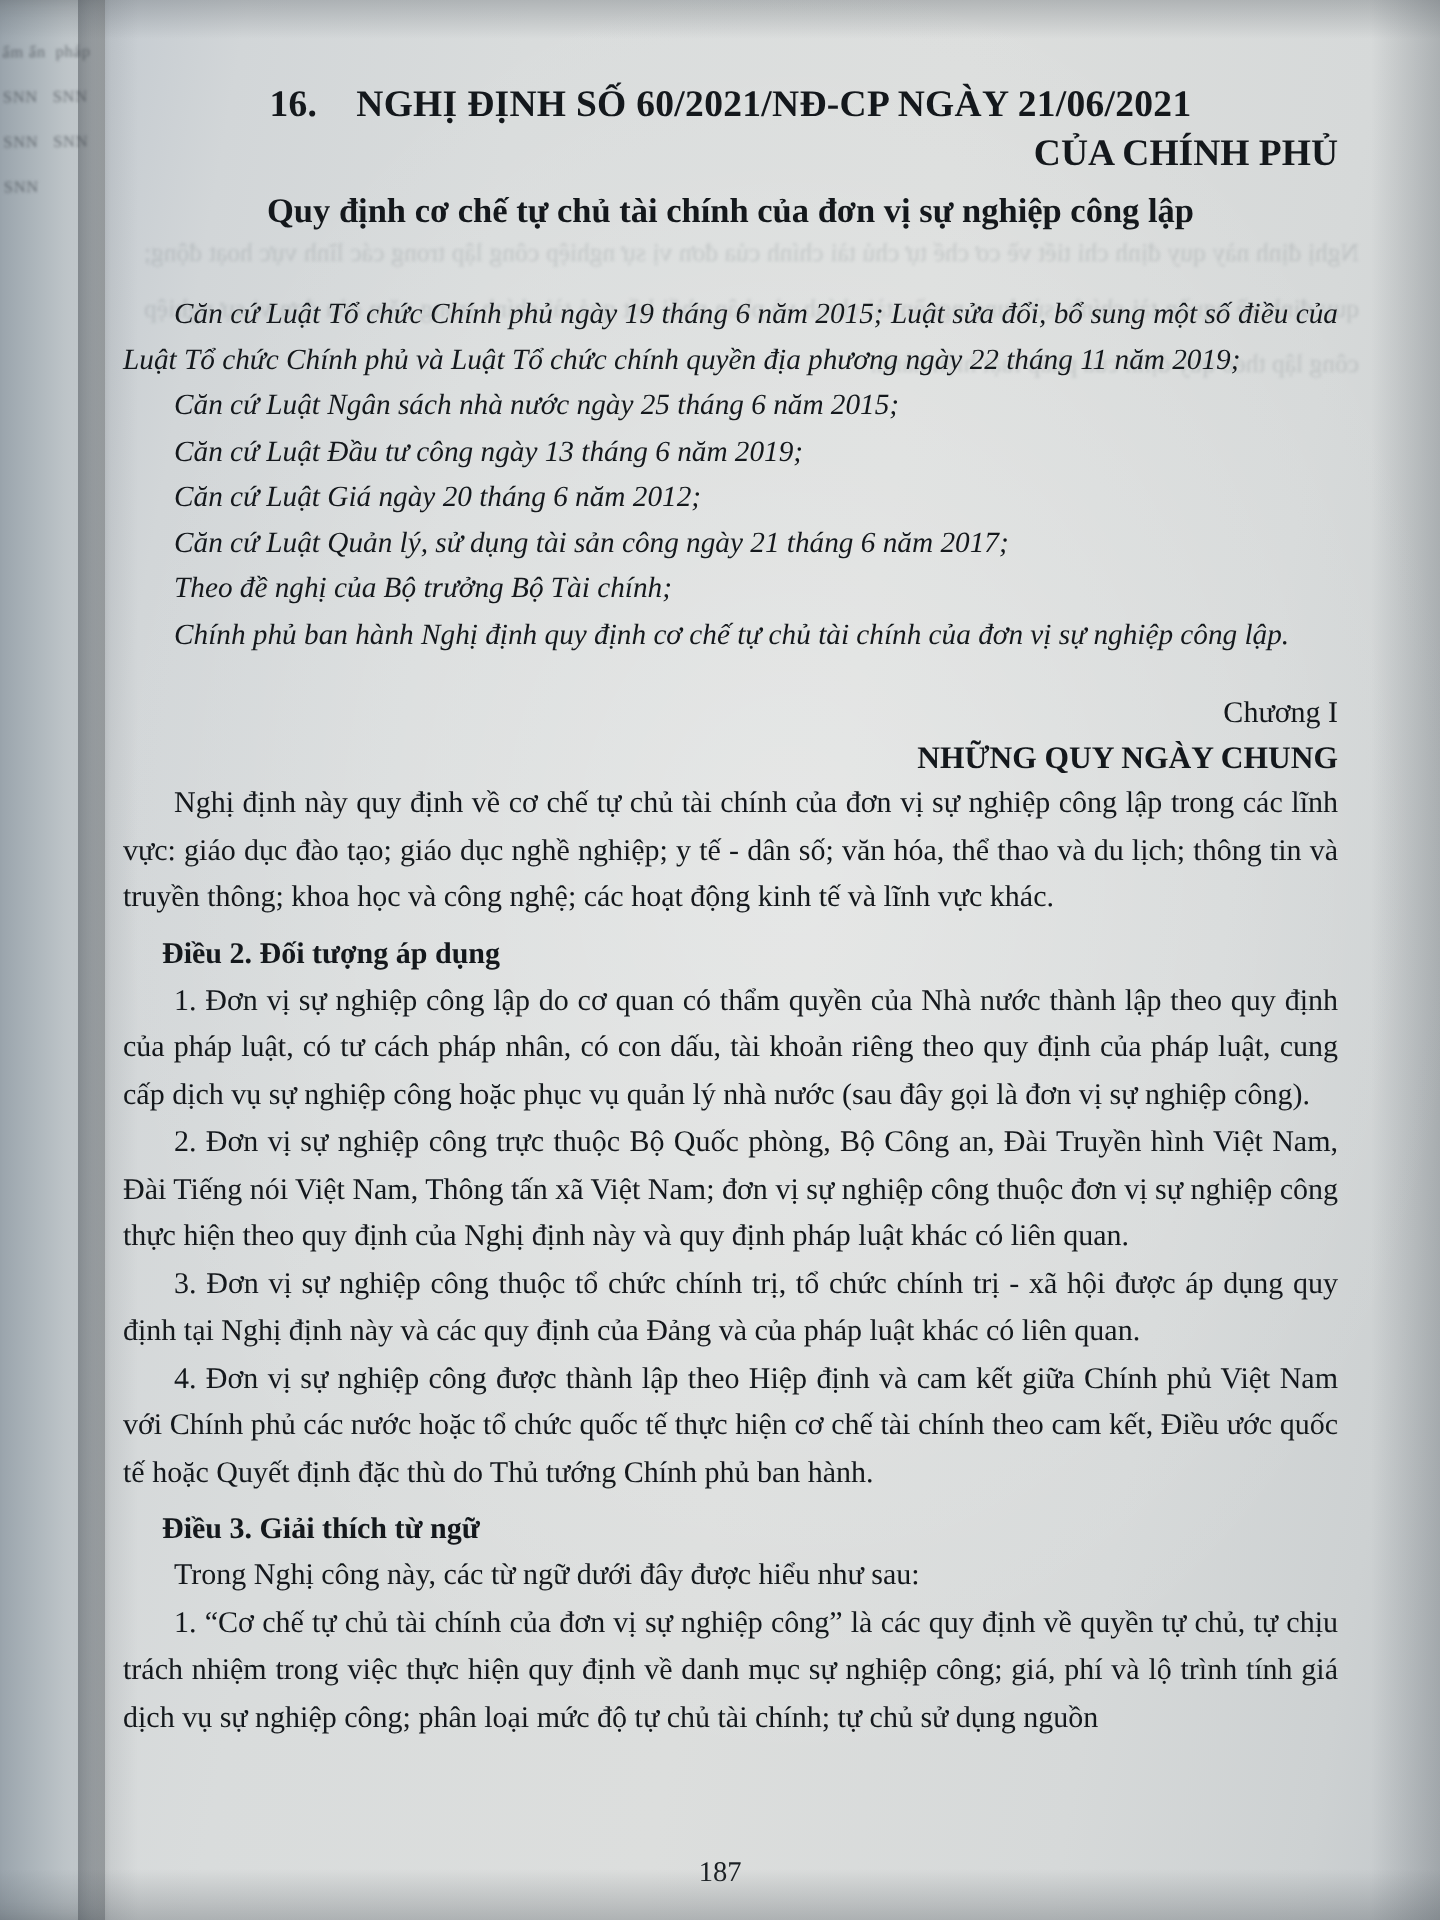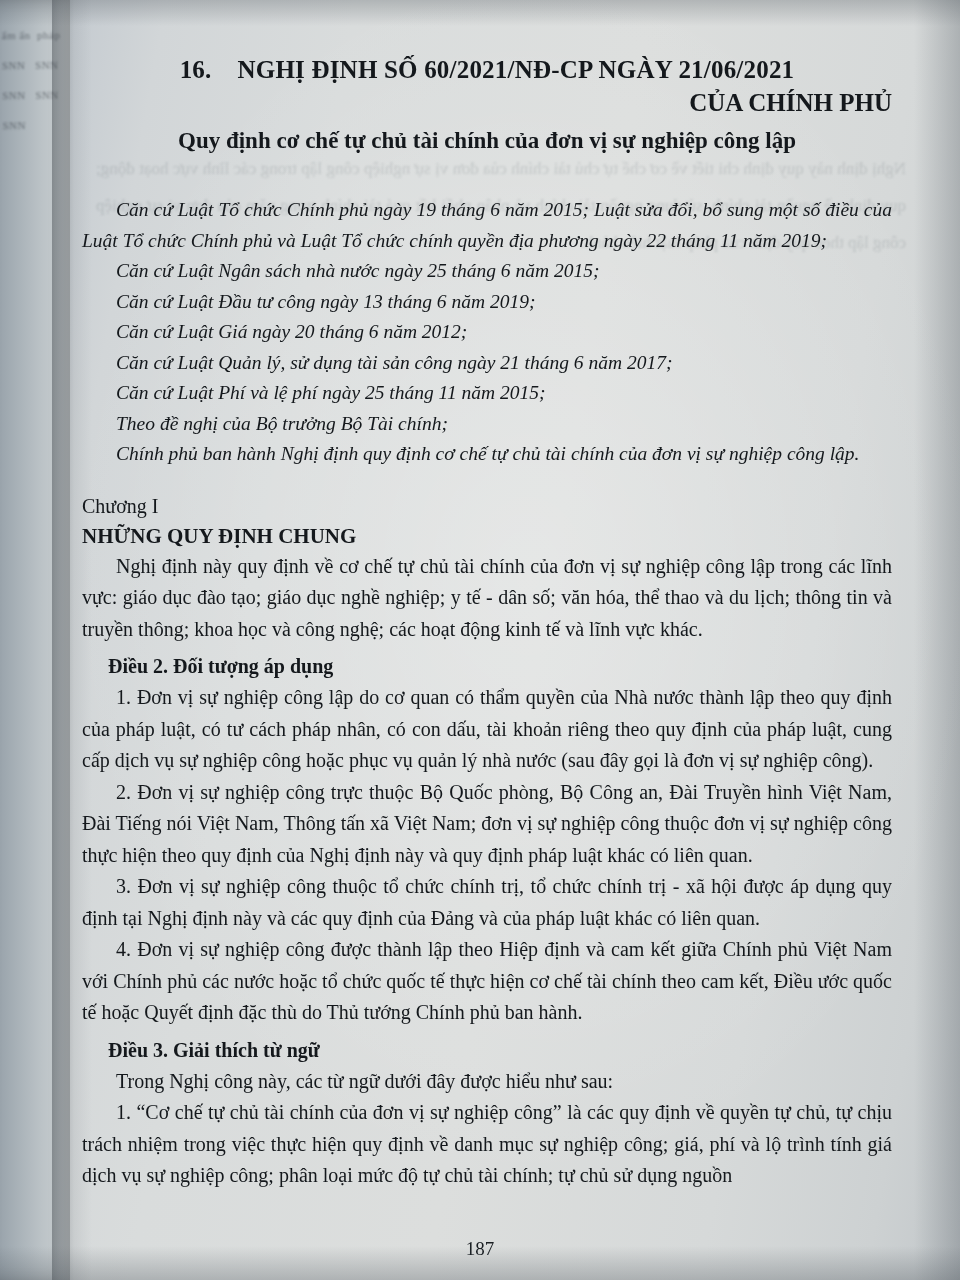--- a/index.html
+++ b/index.html
@@ -111,21 +111,21 @@
     line-height: 30.5px;
     text-align: justify;
   }
   .preamble p {
     margin: 0;
     text-indent: 34px;
     font-style: italic;
   }
 
   .chapter {
-    text-align: left;
+    text-align: right;
     margin-top: 22px;
   }
   .chapter-label {
     font-size: 20px;
     line-height: 29px;
   }
   .chapter-name {
     font-size: 21px;
     font-weight: bold;
     line-height: 30px;
@@ -198,28 +198,27 @@
   </div>
   <div class="title-line2">CỦA CHÍNH PHỦ</div>
   <div class="title-sub">Quy định cơ chế tự chủ tài chính của đơn vị sự nghiệp công lập</div>
 
   <div class="preamble">
     <p>Căn cứ Luật Tổ chức Chính phủ ngày 19 tháng 6 năm 2015; Luật sửa đổi, bổ sung một số điều của Luật Tổ chức Chính phủ và Luật Tổ chức chính quyền địa phương ngày 22 tháng 11 năm 2019;</p>
     <p>Căn cứ Luật Ngân sách nhà nước ngày 25 tháng 6 năm 2015;</p>
     <p>Căn cứ Luật Đầu tư công ngày 13 tháng 6 năm 2019;</p>
     <p>Căn cứ Luật Giá ngày 20 tháng 6 năm 2012;</p>
     <p>Căn cứ Luật Quản lý, sử dụng tài sản công ngày 21 tháng 6 năm 2017;</p>
-    <p>Căn cứ Luật Phí và lệ phí ngày 25 tháng 11 năm 2015;</p>
     <p>Theo đề nghị của Bộ trưởng Bộ Tài chính;</p>
     <p>Chính phủ ban hành Nghị định quy định cơ chế tự chủ tài chính của đơn vị sự nghiệp công lập.</p>
   </div>
 
   <div class="chapter">
     <div class="chapter-label">Chương I</div>
-    <div class="chapter-name">NHỮNG QUY ĐỊNH CHUNG</div>
+    <div class="chapter-name">NHỮNG QUY NGÀY CHUNG</div>
   </div>
 
   <div>
     <p class="body-p">Nghị định này quy định về cơ chế tự chủ tài chính của đơn vị sự nghiệp công lập trong các lĩnh vực: giáo dục đào tạo; giáo dục nghề nghiệp; y tế - dân số; văn hóa, thể thao và du lịch; thông tin và truyền thông; khoa học và công nghệ; các hoạt động kinh tế và lĩnh vực khác.</p>
   </div>
 
   <div>
     <div class="article-head">Điều 2. Đối tượng áp dụng</div>
     <p class="body-p">1. Đơn vị sự nghiệp công lập do cơ quan có thẩm quyền của Nhà nước thành lập theo quy định của pháp luật, có tư cách pháp nhân, có con dấu, tài khoản riêng theo quy định của pháp luật, cung cấp dịch vụ sự nghiệp công hoặc phục vụ quản lý nhà nước (sau đây gọi là đơn vị sự nghiệp công).</p>
     <p class="body-p">2. Đơn vị sự nghiệp công trực thuộc Bộ Quốc phòng, Bộ Công an, Đài Truyền hình Việt Nam, Đài Tiếng nói Việt Nam, Thông tấn xã Việt Nam; đơn vị sự nghiệp công thuộc đơn vị sự nghiệp công thực hiện theo quy định của Nghị định này và quy định pháp luật khác có liên quan.</p>

